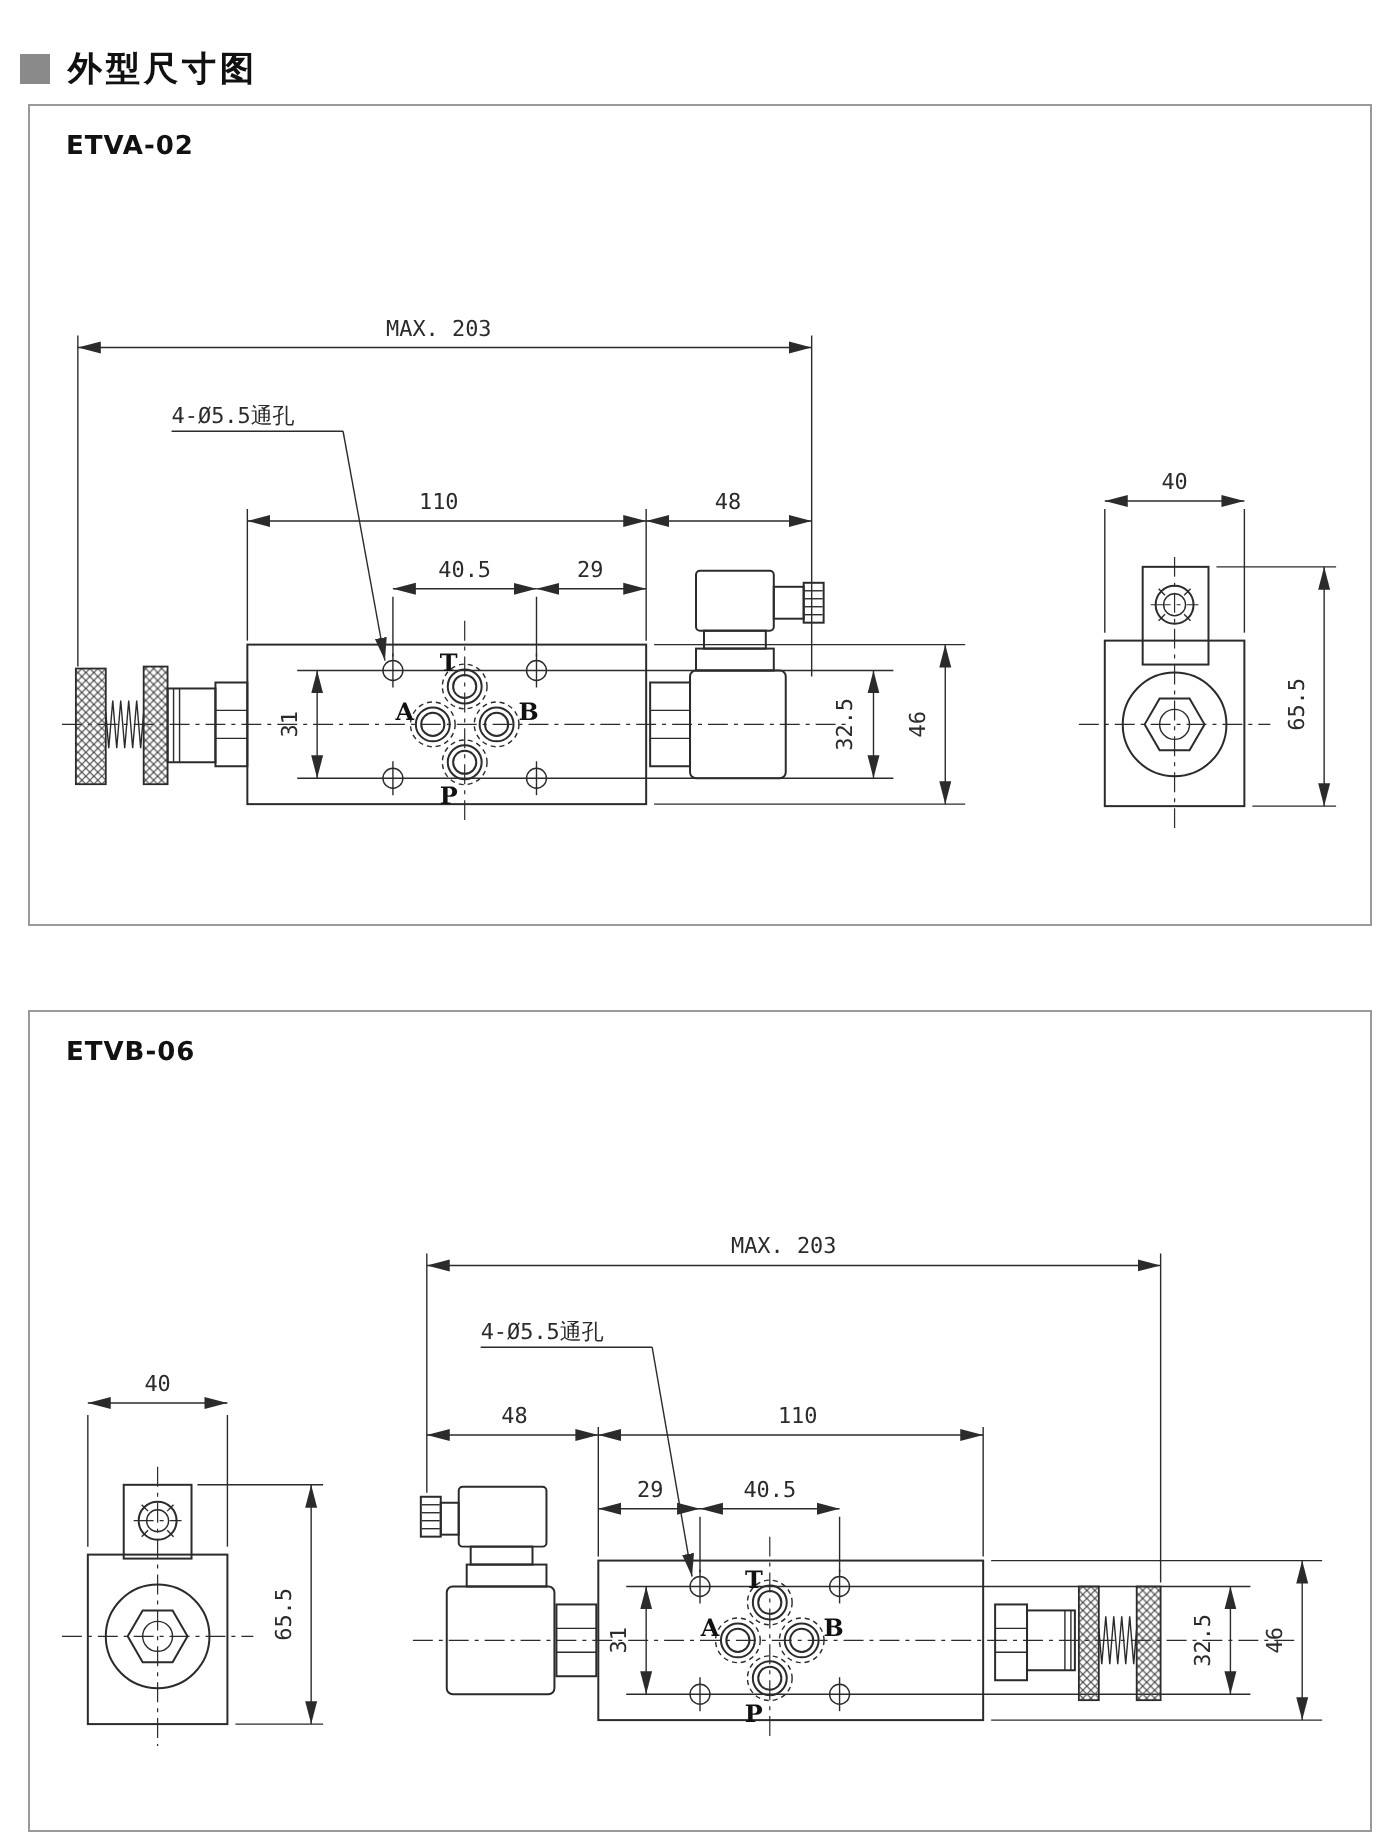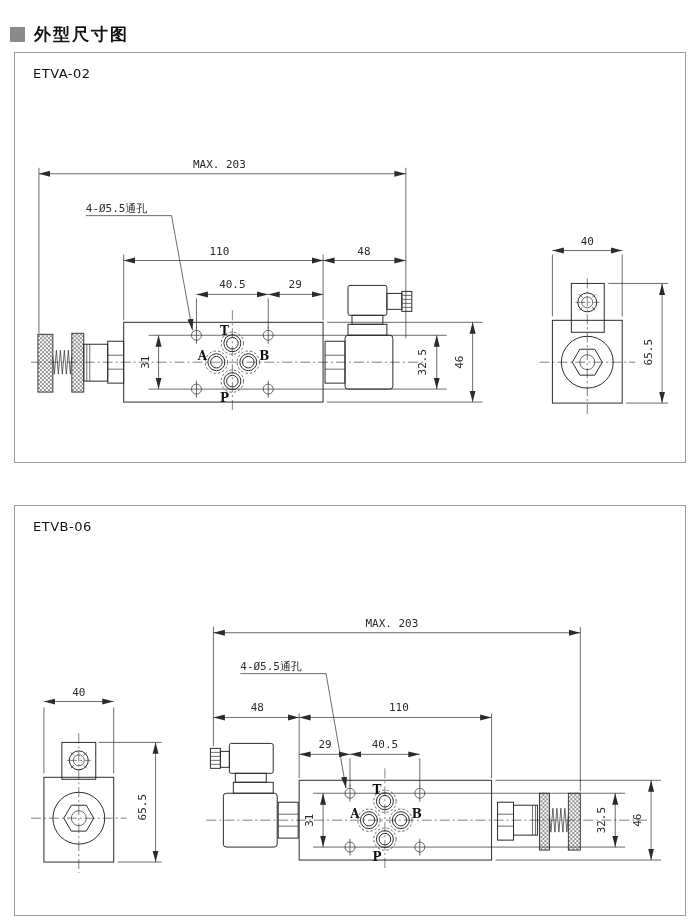--- a/index.html
+++ b/index.html
@@ -3,21 +3,21 @@
 <meta charset="utf-8">
 <style>
   html,body{margin:0;padding:0;background:#fff;}
   body{width:700px;height:923px;position:relative;font-family:"DejaVu Sans",sans-serif;}
   .page-header{position:absolute;left:10px;top:7px;display:flex;align-items:center;gap:9px;margin-top:16px;}
   .sq{width:15px;height:15px;background:#8a8a8a;display:inline-block;}
   .page-title{font-size:17px;font-weight:bold;color:#111;letter-spacing:2px;}
   .panel{position:absolute;left:14px;width:670px;height:409px;border:1px solid #9a9a9a;background:#fff;}
   .panel-a{top:52px;}
   .panel-b{top:505px;}
-  .model-label{position:absolute;left:18px;top:13px;font-size:13px;font-weight:normal;color:#111;letter-spacing:.5px;}
+  .model-label{position:absolute;left:18px;top:13px;font-size:13px;font-weight:bold;color:#111;letter-spacing:.5px;}
   .drawing{position:absolute;left:0;top:0;}
   
   .ln{stroke:#2b2b2b;stroke-width:1;fill:none;}
   .tn{stroke:#2b2b2b;stroke-width:.7;fill:none;}
   .cl{stroke:#2b2b2b;stroke-width:.6;fill:none;stroke-dasharray:10 3 2 3;}
   .dc{stroke:#2b2b2b;stroke-width:.7;fill:none;stroke-dasharray:2.5 2;}
   .kn{stroke:#2b2b2b;stroke-width:.9;}
   .dt{font-family:"DejaVu Sans Mono","DejaVu Sans",monospace;font-size:11px;fill:#2b2b2b;}
   .pl{font-family:"DejaVu Serif",serif;font-size:12px;font-weight:bold;fill:#111;}
 </style>

